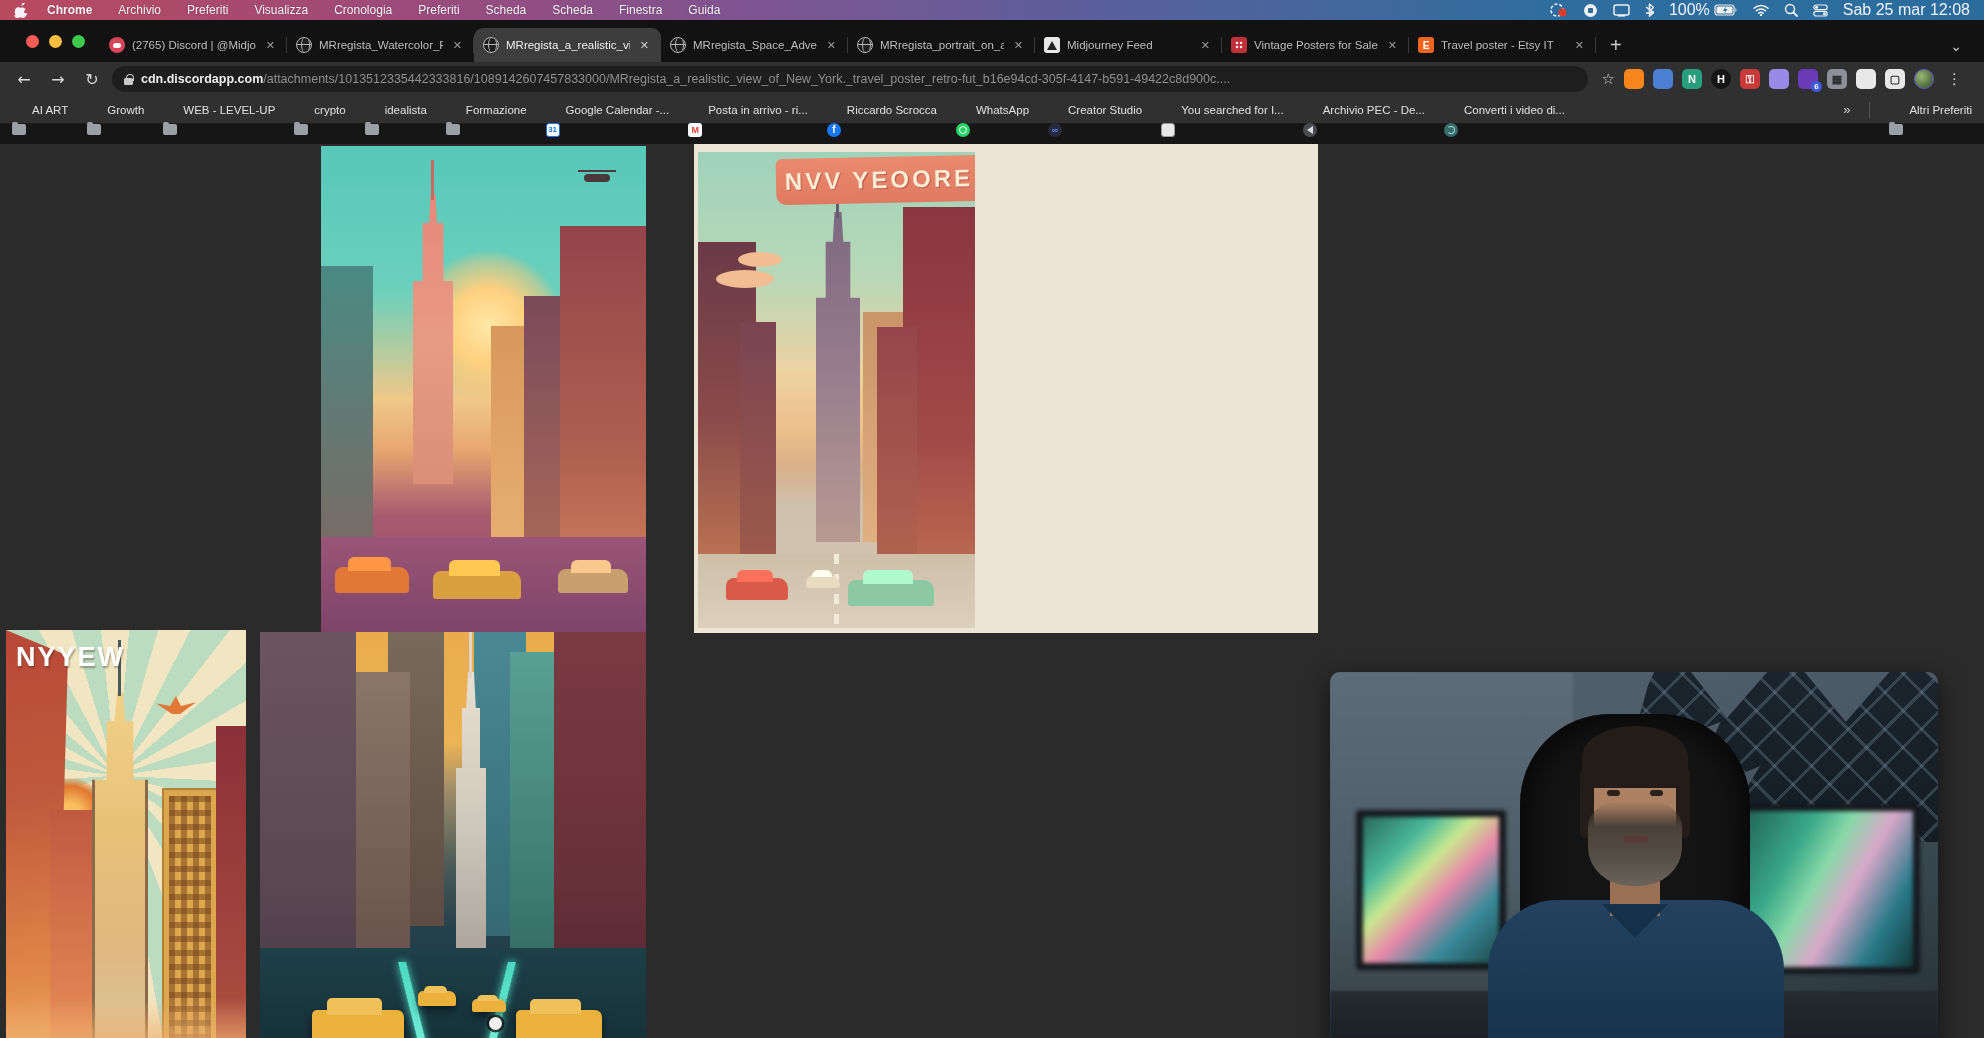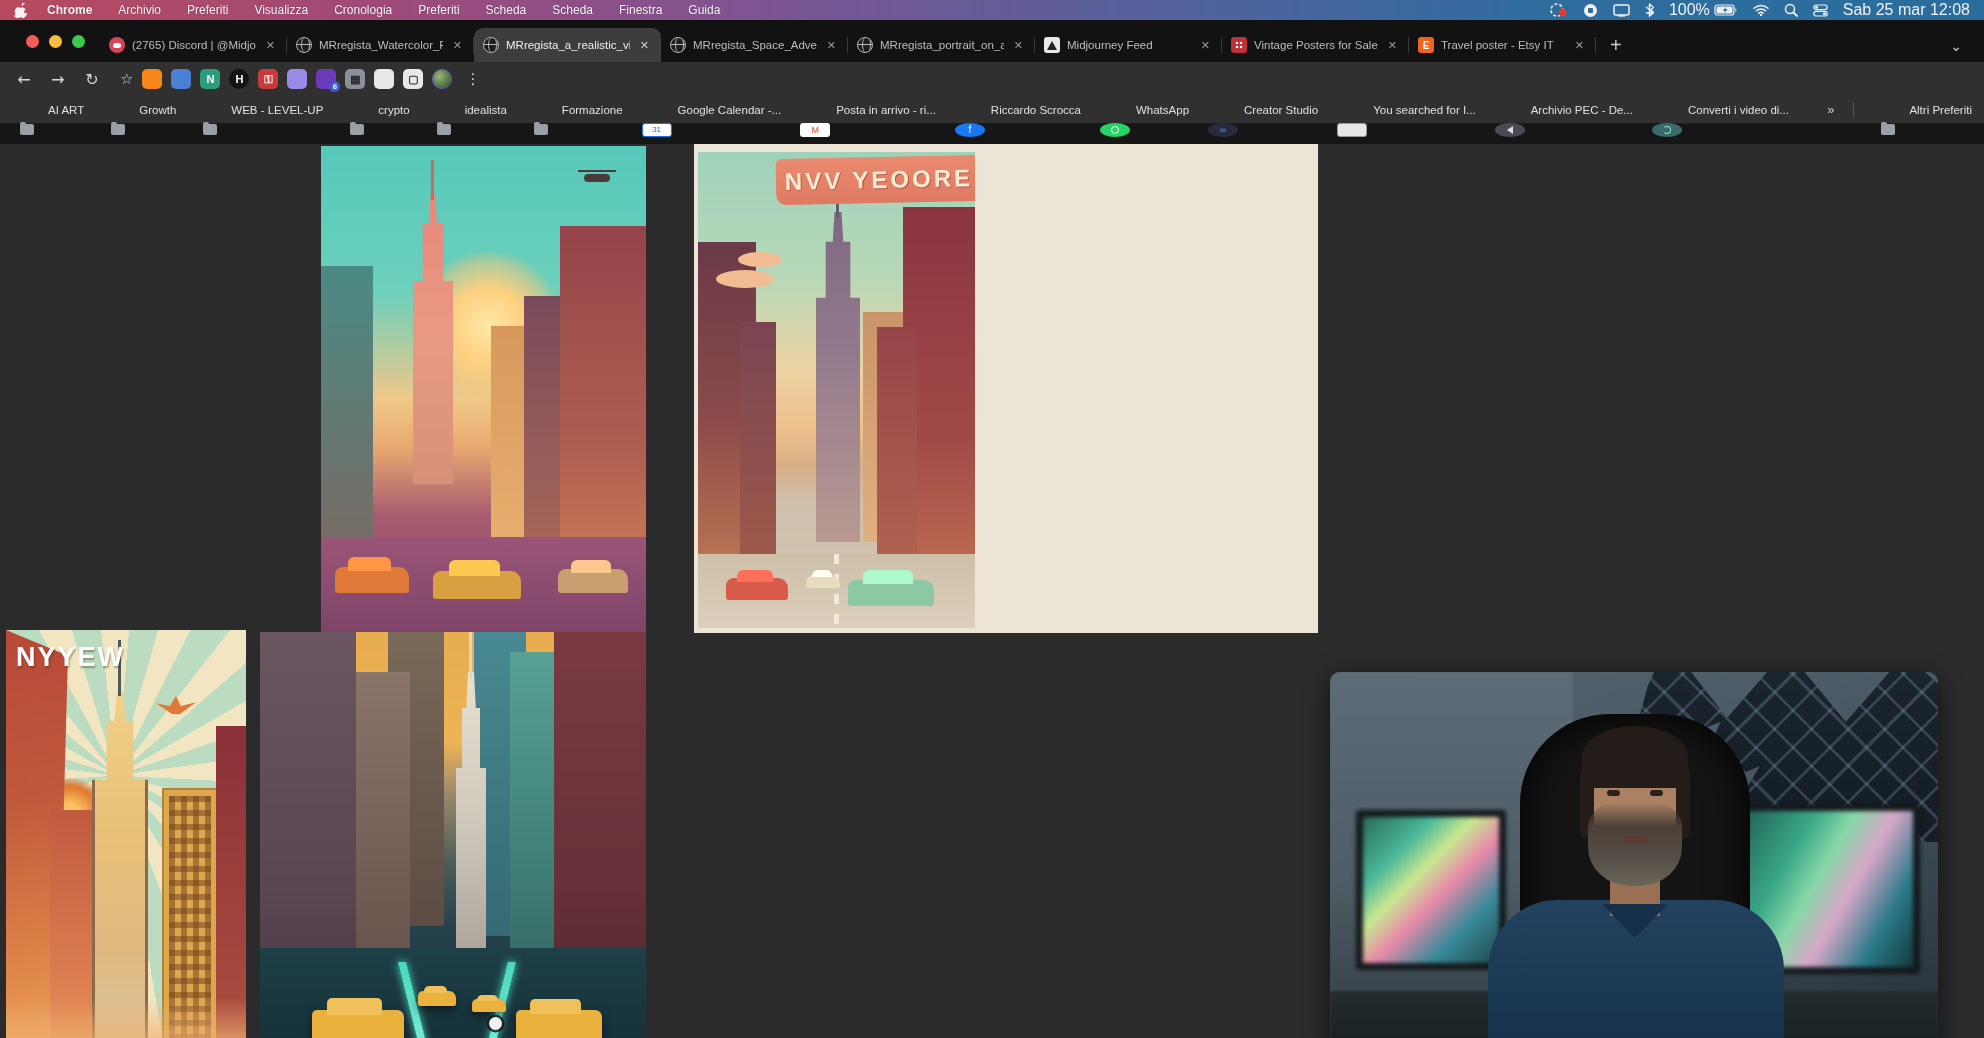--- a/index.html
+++ b/index.html
@@ -74,22 +74,22 @@
   .ext .badge { position:absolute; right:-4px; bottom:-3px; background:#3b5bd8; color:#fff; font-size:8px;
     border-radius:50%; width:11px; height:11px; display:flex; align-items:center; justify-content:center; font-weight:bold; }
   .star { color:#cfcfcf; font-size:15px; font-family:"DejaVu Sans", sans-serif; }
   .kebab { color:#cfcfcf; font-size:15px; padding:0 4px; font-family:"DejaVu Sans", sans-serif; }
   .avatar-ext { border-radius:50%; background:radial-gradient(circle at 35% 35%, #9ab878, #4a6a3a 70%, #2e4a28); border:1.5px solid #6a5acd; }
 
   
   .bookmarks { height:28px; background:#303030; display:flex; align-items:center; padding:0 12px; gap:19px;
     font-size:11.5px; color:#e0e0e0; border-bottom:1px solid #1c1c1c; }
   .bm { display:flex; align-items:center; gap:6px; white-space:nowrap; }
-  .bm-ic { width:30px; height:14px; flex:0 0 auto; display:flex; align-items:center; justify-content:center;
-    font-size:9px; font-weight:normal; color:#fff; border-radius:3px;margin-top:40px; }
+  .bm-ic { width:14px; height:14px; flex:0 0 auto; display:flex; align-items:center; justify-content:center;
+    font-size:9px; font-weight:bold; color:#fff; border-radius:3px;margin-top:40px; }
   .ic-folder { width:14px; height:11px; background:#9aa0a6; border-radius:2px; position:relative; }
   .ic-folder::before { content:""; position:absolute; left:0; top:-2.5px; width:6px; height:3px; background:#9aa0a6; border-radius:2px 2px 0 0; }
   .ic-gcal { background:#fff; color:#1a73e8; border:1px solid #1a73e8; font-size:8px; }
   .ic-gmail { background:#fff; color:#ea4335; }
   .ic-facebook { background:#1877f2; border-radius:50%; font-size:10px; }
   .ic-whatsapp { background:#25d366; border-radius:50%; }
   .ic-whatsapp::after { content:""; width:6px; height:6px; border:1.5px solid #fff; border-radius:50%; }
   .ic-meta { background:#2a2a3e; border-radius:50%; color:#5a8cf8; font-size:9px; }
   .ic-doc { background:#e8e8e8; border:1px solid #999; }
   .ic-webmail { background:#4a4a52; border-radius:50%; }
@@ -381,20 +381,26 @@
         </div>
       </div>
     <span class="newtab-btn">+</span>
     <span class="tabs-chevron">⌄</span>
   </div>
 
   <div class="navrow">
     <span class="nav-ic">←</span>
     <span class="nav-ic">→</span>
     <span class="nav-ic">↻</span>
+    <div class="urlpill">
+      <span class="lock"></span>
+      <span class="url">
+        <span class="domain">cdn.discordapp.com</span><span class="path">/attachments/1013512335442333816/1089142607457833000/MRregista_a_realistic_view_of_New_York._travel_poster_retro-fut_b16e94cd-305f-4147-b591-49422c8d900c....</span>
+      </span>
+    </div>
     <div class="ext-area">
       <span class="star">☆</span>
       <span style="display:flex;align-items:center;gap:9px;">
           <span class="ext" style="background: rgb(246, 133, 27);"></span>
           <span class="ext" style="background: rgb(74, 127, 212);"></span>
           <span class="ext" style="background: rgb(42, 157, 124);">N</span>
           <span class="ext" style="background: rgb(20, 20, 20); border-radius: 50%;">H</span>
           <span class="ext" style="background: rgb(200, 58, 58);">⚿</span>
           <span class="ext" style="background: rgb(154, 138, 232);"></span>
           <span class="ext" style="background: rgb(106, 58, 184);">

